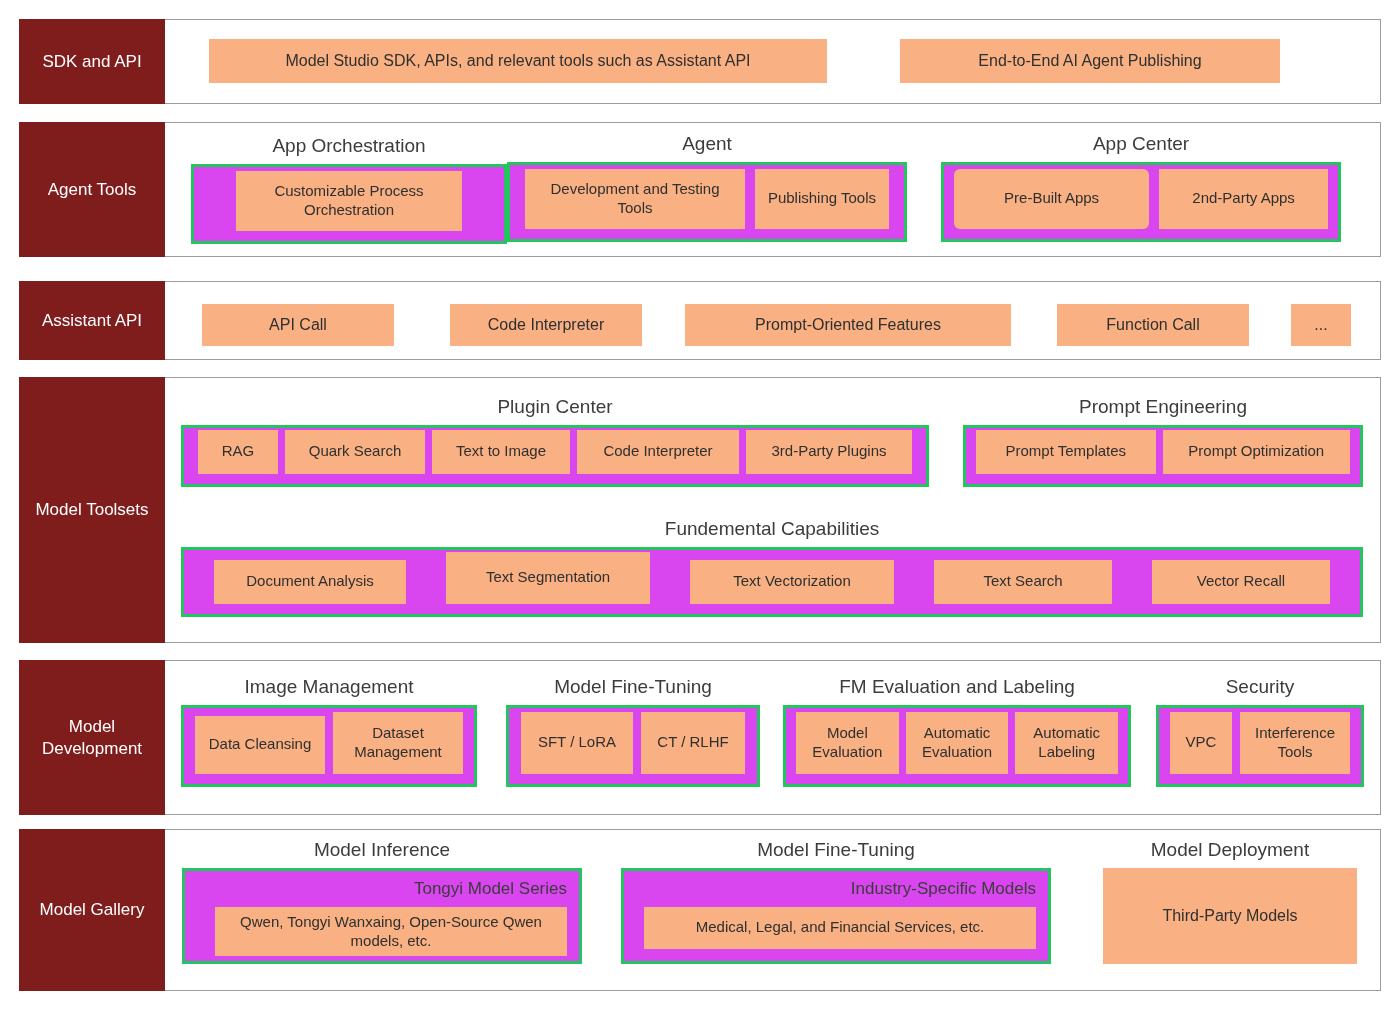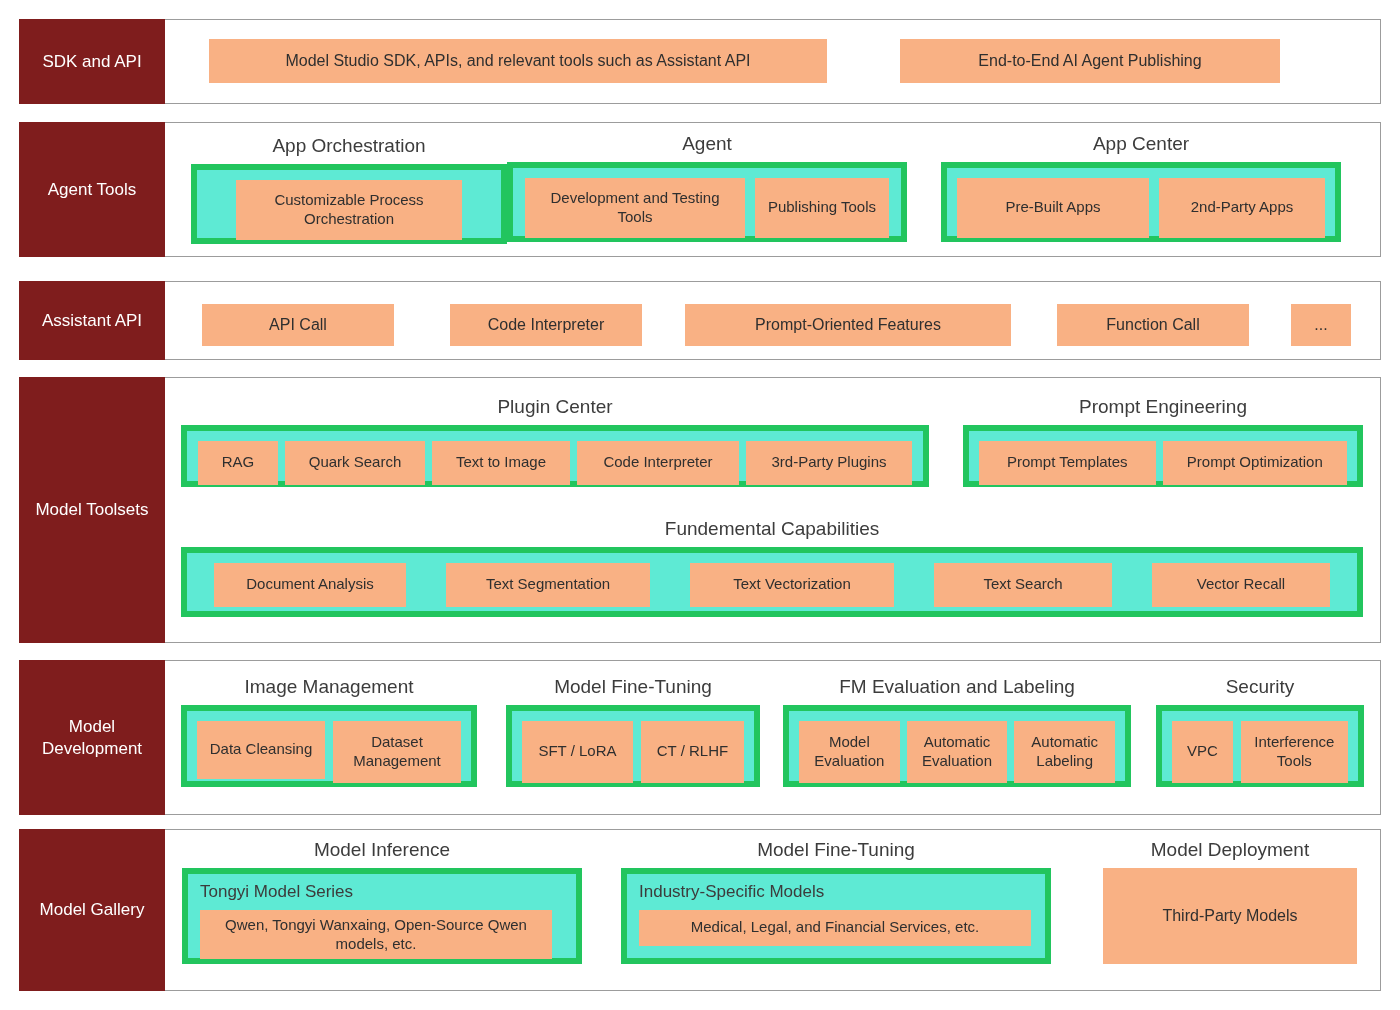--- a/index.html
+++ b/index.html
@@ -58,28 +58,28 @@
   }
   .group-title {
     text-align: center;
     font-size: 19px;
     color: #3c3c3c;
     line-height: 1.2;
     margin-bottom: 6px;
     white-space: nowrap;
   }
   .group-box {
-    border: 6px solid #22c55e;
-    box-sizing: border-box;
-    display: flex;
-    align-items: flex-start;
+    border: 3px solid #22c55e;
+    box-sizing: border-box;
+    display: flex;
+    align-items: flex-end;
     justify-content: center;
     gap: 10px;
     padding: 10px;
-    background: #5eead4;
+    background: #d946ef;
   }
 
   
   .chip {
     background: #F9B184;
     color: #2f2f2f;
     display: flex;
     align-items: center;
     justify-content: center;
     text-align: center;
@@ -148,21 +148,21 @@
         <div class="group-title">Agent</div>
         <div class="group-box" style="height:80px;">
           <div class="chip" style="width:220px; height:60px;">Development and Testing Tools</div>
           <div class="chip" style="width:134px; height:60px;">Publishing Tools</div>
         </div>
       </div>
 
       <div class="group" style="left:776px; top:10px; width:400px;">
         <div class="group-title">App Center</div>
         <div class="group-box" style="height:80px;">
-          <div class="chip" style="width:206px; height:60px;">Pre-Built Apps</div>
+          <div class="chip" style="width:206px; height:60px;border-radius:6px;">Pre-Built Apps</div>
           <div class="chip" style="width:178px; height:60px;">2nd-Party Apps</div>
         </div>
       </div>
 
     </div>
   </div>
 
   <div class="row" style="top:281px; height:79px;">
     <div class="row-label">Assistant API</div>
     <div class="row-body">
@@ -194,21 +194,21 @@
         <div class="group-box" style="height:62px; gap:7px;">
           <div class="chip" style="width:182px; height:44px;">Prompt Templates</div>
           <div class="chip" style="width:190px; height:44px;">Prompt Optimization</div>
         </div>
       </div>
 
       <div class="group" style="left:16px; top:140px; width:1182px;">
         <div class="group-title">Fundemental Capabilities</div>
         <div class="group-box" style="height:70px; gap:40px;">
           <div class="chip" style="width:192px; height:44px;">Document Analysis</div>
-          <div class="chip" style="width:204px; height:44px;">Text Segmentation</div>
+          <div class="chip" style="width:204px; height:52px;">Text Segmentation</div>
           <div class="chip" style="width:204px; height:44px;">Text Vectorization</div>
           <div class="chip" style="width:178px; height:44px;">Text Search</div>
           <div class="chip" style="width:178px; height:44px;">Vector Recall</div>
         </div>
       </div>
 
     </div>
   </div>
 
   <div class="row" style="top:660px; height:155px;">

